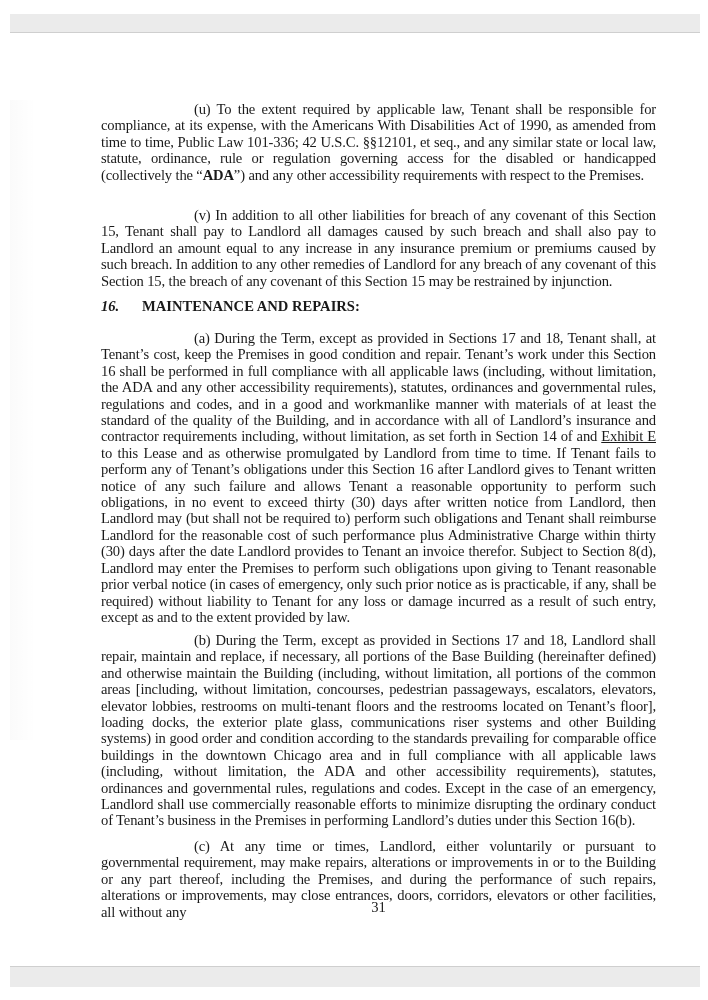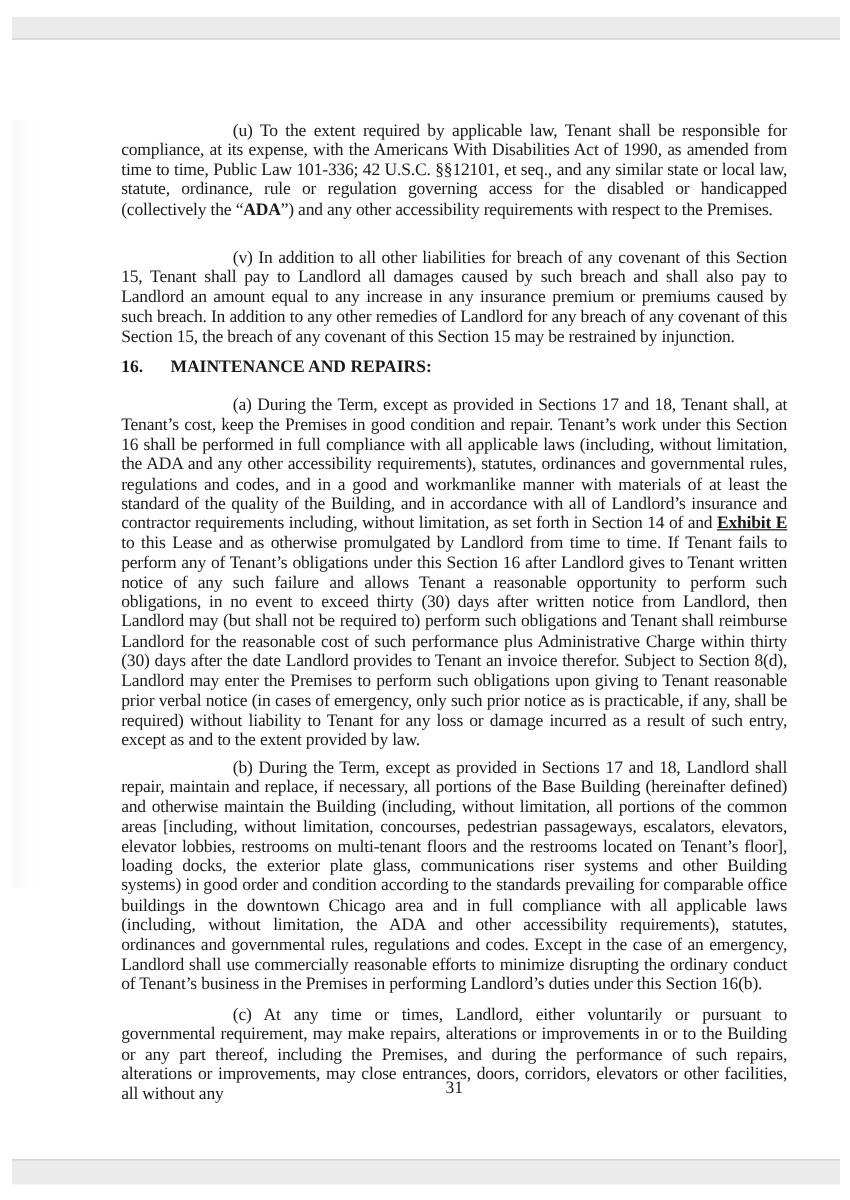--- a/index.html
+++ b/index.html
@@ -5,22 +5,22 @@
   html, body { margin:0; padding:0; background:#ffffff; }
   body { width:708px; height:1000px; position:relative; overflow:hidden; }
   .band { position:absolute; left:10px; width:690px; background:#ebebeb; border-bottom:1px solid #cfcfcf; }
   .band.top { top:14px; height:18px; }
   .band.bottom { top:966px; height:20px; border-top:1px solid #cfcfcf; border-bottom:none; }
   .page { position:absolute; left:101px; top:0; width:555px;
           font-family:"Liberation Serif", serif; font-size:14.6px; line-height:16.4px; color:#1a1a1a; }
   .para { position:absolute; left:0; width:555px; text-align:justify; text-align-last:left; margin:0; letter-spacing:-0.15px; }
   .para .ind { display:inline-block; width:93px; }
   .heading { position:absolute; left:0; font-weight:bold; margin:0; }
-  .heading .num { display:inline-block; width:41px; }
-  .exhibit { font-weight:bold; text-decoration:underline; }
+  .heading .num { display:inline-block; width:41px;font-style:italic; }
+  .exhibit { font-weight:normal; text-decoration:underline; }
   .bold { font-weight:bold; }
   .pageno { position:absolute; top:899px; left:0; width:555px; text-align:center; }
   .margin-shadow { position:absolute; left:10px; top:100px; width:26px; height:640px;
      background:linear-gradient(to right, rgba(0,0,0,0.02), rgba(0,0,0,0)); }
 </style>
 </head>
 <body>
 
 <div class="band top"></div>
 <div class="margin-shadow"></div>

